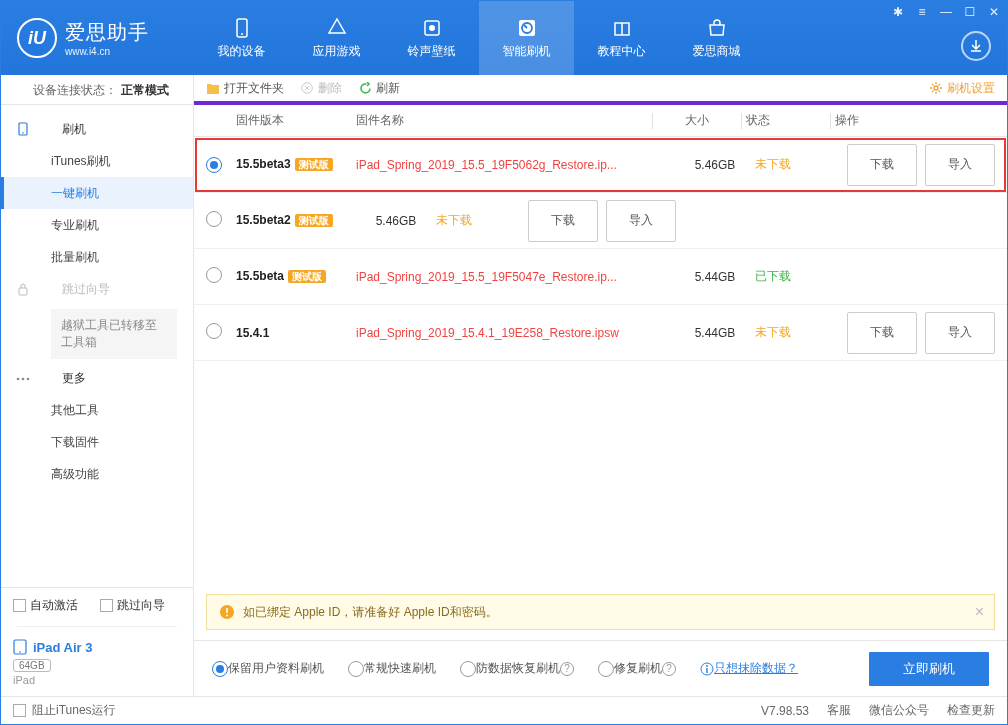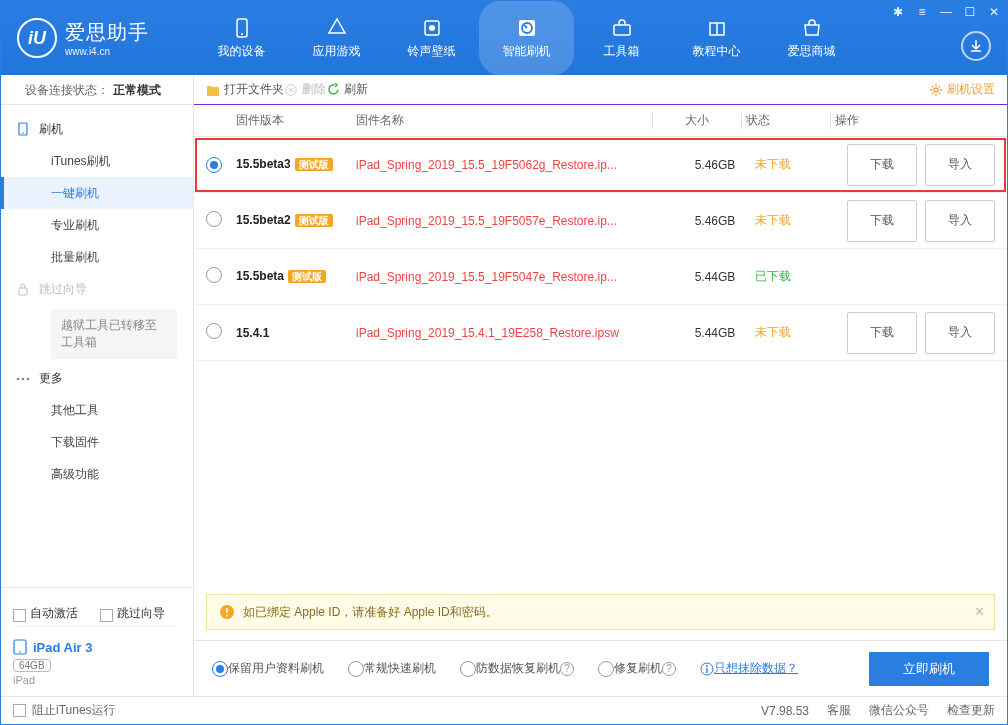--- a/index.html
+++ b/index.html
@@ -7,54 +7,54 @@
 
 
 .header { background: linear-gradient(to bottom, #2a7de1, #2276db); height: 74px; display: flex; align-items: center; color: #fff; position: relative; }
 .logo-area { display: flex; align-items: center; padding-left: 16px; width: 193px; }
 .logo-circle { width: 40px; height: 40px; border: 2px solid #fff; border-radius: 50%; display: flex; align-items: center; justify-content: center; font-size: 18px; font-weight: bold; font-style: italic; }
 .logo-text { margin-left: 8px; }
 .logo-title { font-size: 20px; font-weight: 400; letter-spacing: 1px; }
 .logo-sub { font-size: 10px; opacity: 0.9; }
 .nav-tabs { display: flex; height: 100%; }
 .nav-tab { width: 95px; height: 100%; display: flex; flex-direction: column; align-items: center; justify-content: center; cursor: pointer; gap: 4px; }
-.nav-tab.active { background: rgba(255,255,255,0.18); border-radius: 21px; }
+.nav-tab.active { background: rgba(255,255,255,0.18); }
 .nav-tab-icon { width: 22px; height: 22px; display: flex; align-items: center; justify-content: center; }
 .nav-tab-label { font-size: 12px; }
 .win-ctrls { position: absolute; top: 4px; right: 6px; display: flex; gap: 10px; font-size: 12px; }
 .win-ctrl { cursor: pointer; opacity: 0.9; width: 14px; text-align: center; }
 .dl-circle { position: absolute; right: 16px; top: 30px; width: 30px; height: 30px; border: 2px solid rgba(255,255,255,0.7); border-radius: 50%; display: flex; align-items: center; justify-content: center; cursor: pointer; }
 
 
 .body { display: flex; height: 621px; }
 .sidebar { width: 193px; border-right: 1px solid #e6e6e6; display: flex; flex-direction: column; }
-.conn-status { height: 30px; line-height: 30px; padding-left: 24px; font-size: 12px; border-bottom: 1px solid #e6e6e6; color: #666; }
+.conn-status { height: 30px; line-height: 30px; padding-left: 32px; font-size: 12px; border-bottom: 1px solid #e6e6e6; color: #666; }
 .conn-status b { color: #333; font-weight: 600; margin-left: 4px; }
 .side-section { padding: 8px 0; }
-.side-item { height: 32px; display: flex; align-items: center; padding-left: 28px; cursor: pointer; color: #444; position: relative; }
+.side-item { height: 32px; display: flex; align-items: center; padding-left: 28px; cursor: pointer; color: #444; position: relative; gap: 23px; }
 .side-item.header-item { padding-left: 14px; color: #333; font-weight: 500; }
 .side-item.active { background: #eaf3fd; color: #2a7de1; }
 .side-item.active::before { content: ""; position: absolute; left: 0; top: 0; bottom: 0; width: 3px; background: #2a7de1; }
 .side-item.sub { padding-left: 50px; }
 .side-item.disabled { color: #bbb; }
 .side-icon { width: 16px; height: 16px; margin-right: 8px; display: inline-flex; align-items: center; justify-content: center; }
 .side-note { margin: 4px 16px 4px 50px; background: #f5f5f5; padding: 8px 10px; color: #888; line-height: 1.4; }
 .side-divider { height: 1px; background: #eee; margin: 4px 16px; }
 
 .device-panel { margin-top: auto; border-top: 1px solid #e6e6e6; }
-.auto-row { height: 34px; display: flex; align-items: flex-end; padding: 0 12px; gap: 4px; }
+.auto-row { height: 34px; display: flex; align-items: center; padding: 0 12px; gap: 4px; }
 .chk { width: 13px; height: 13px; border: 1px solid #aaa; display: inline-block; background: #fff; }
 .device-info { padding: 8px 12px 10px; }
 .device-name { color: #2a7de1; font-size: 13px; font-weight: 600; display: flex; align-items: center; gap: 6px; }
 .storage-badge { border: 1px solid #bbb; border-radius: 3px; padding: 0 5px; font-size: 10px; color: #777; margin-top: 4px; display: inline-block; }
 .device-type { color: #999; font-size: 11px; margin-top: 2px; }
 
 
 .main { flex: 1; display: flex; flex-direction: column; }
-.toolbar { height: 30px; border-bottom: 1px solid #6d28d9; display: flex; align-items: center; padding: 0 12px; }
+.toolbar { height: 30px; border-bottom: 4px solid #6d28d9; display: flex; align-items: center; padding: 0 12px; gap: 16px; }
 .tb-btn { display: flex; align-items: center; gap: 4px; cursor: pointer; color: #555; }
 .tb-btn.disabled { color: #bbb; }
 .tb-icon { width: 14px; height: 14px; display: inline-flex; align-items: center; justify-content: center; }
 .tb-spacer { flex: 1; }
 .tb-settings { color: #f0a030; display: flex; align-items: center; gap: 4px; cursor: pointer; }
 
 .table-head { height: 32px; display: flex; align-items: center; border-bottom: 1px solid #e6e6e6; padding: 0 12px; color: #666; }
 .col-radio { width: 30px; }
 .col-ver { width: 120px; }
 .col-name { flex: 1; }
@@ -136,29 +136,20 @@
             <rect x="3" y="3" width="16" height="16" rx="2" fill="#fff"></rect>
             <path d="M11 6a5 5 0 100 10 5 5 0 000-10" fill="none" stroke="#2a7de1" stroke-width="1.8"></path>
             <path d="M8 8l3 3" stroke="#2a7de1" stroke-width="1.8"></path>
           </svg>
         </div>
         <div class="nav-tab-label">智能刷机</div>
       </div>
       <div class="nav-tab">
         <div class="nav-tab-icon">
           <svg width="22" height="22" viewBox="0 0 22 22">
-            <rect x="3" y="8" width="16" height="10" rx="1" fill="none" stroke="#fff" stroke-width="1.5"></rect>
-            <path d="M8 8V6a3 3 0 016 0v2" fill="none" stroke="#fff" stroke-width="1.5"></path>
-          </svg>
-        </div>
-        <div class="nav-tab-label">工具箱</div>
-      </div>
-      <div class="nav-tab">
-        <div class="nav-tab-icon">
-          <svg width="22" height="22" viewBox="0 0 22 22">
             <path d="M4 6h7v12H4zM11 6h7v12h-7z" fill="none" stroke="#fff" stroke-width="1.5"></path>
           </svg>
         </div>
         <div class="nav-tab-label">教程中心</div>
       </div>
       <div class="nav-tab">
         <div class="nav-tab-icon">
           <svg width="22" height="22" viewBox="0 0 22 22">
             <path d="M4 8h14l-1 10H5z" fill="none" stroke="#fff" stroke-width="1.5"></path>
             <path d="M8 8V6a3 3 0 016 0v2" fill="none" stroke="#fff" stroke-width="1.5"></path>
@@ -313,21 +304,20 @@
           <div class="col-radio"><span class="radio selected"></span></div>
           <div class="col-ver">15.5beta3<span class="beta-tag">测试版</span></div>
           <div class="col-name">iPad_Spring_2019_15.5_19F5062g_Restore.ip...</div>
           <div class="col-size">5.46GB</div>
           <div class="col-status status-pending">未下载</div>
           <div class="col-actions" style="text-align:right"><button class="act-btn">下载</button><button class="act-btn">导入</button></div>
         </div>
         <div class="fw-row bold-ver">
           <div class="col-radio"><span class="radio"></span></div>
           <div class="col-ver">15.5beta2<span class="beta-tag">测试版</span></div>
-          <div class="col-name">iPad_Spring_2019_15.5_19F5057e_Restore.ip...</div>
           <div class="col-size">5.46GB</div>
           <div class="col-status status-pending">未下载</div>
           <div class="col-actions" style="text-align:right"><button class="act-btn">下载</button><button class="act-btn">导入</button></div>
         </div>
         <div class="fw-row bold-ver">
           <div class="col-radio"><span class="radio"></span></div>
           <div class="col-ver">15.5beta<span class="beta-tag">测试版</span></div>
           <div class="col-name">iPad_Spring_2019_15.5_19F5047e_Restore.ip...</div>
           <div class="col-size">5.44GB</div>
           <div class="col-status status-done">已下载</div>

